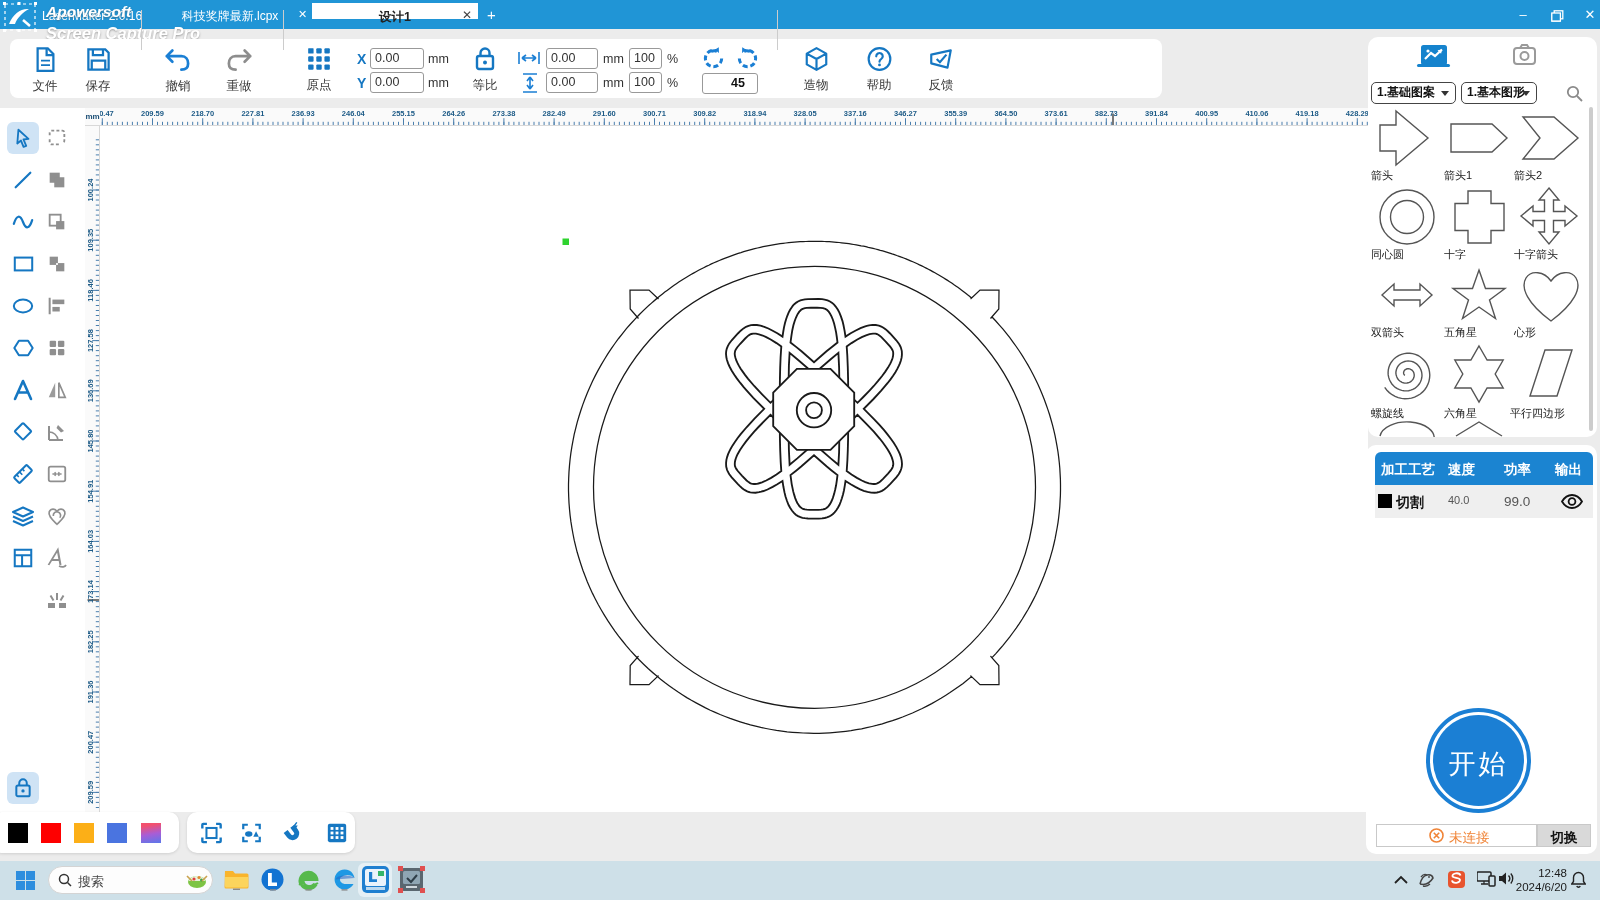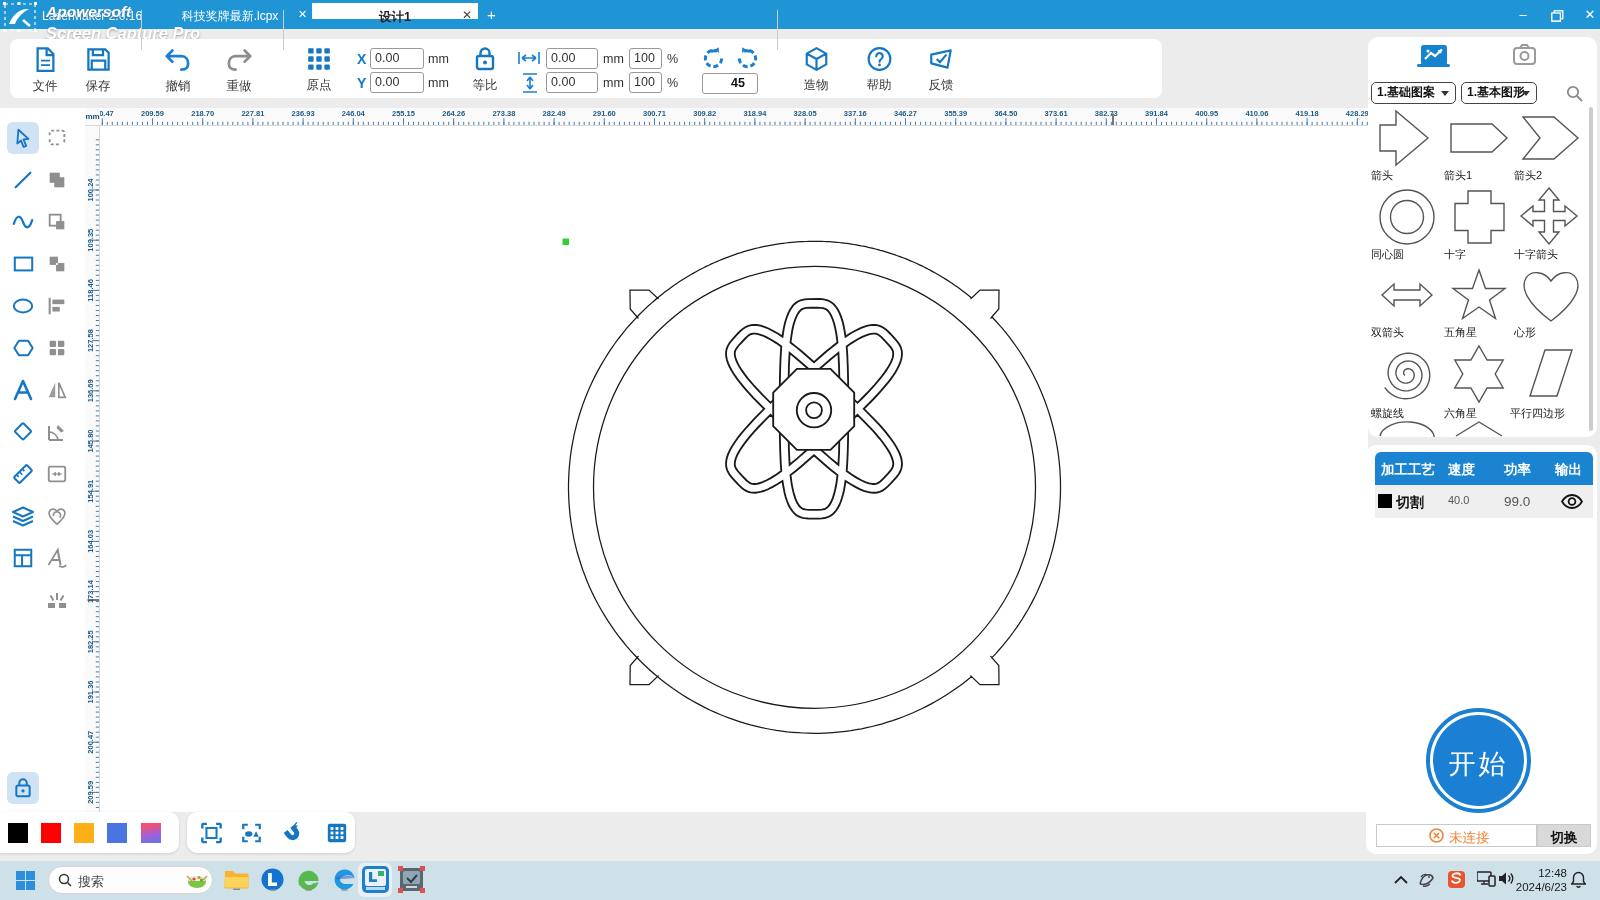--- a/index.html
+++ b/index.html
@@ -589,17 +589,17 @@
     <rect x="0" y="1" width="14" height="9" rx="1" fill="none" stroke="#222" stroke-width="1.5"></rect>
     <path d="M4 13 h7" stroke="#222" stroke-width="1.5"></path>
     <path d="M7 10 v3" stroke="#222" stroke-width="1.2"></path>
     <rect x="12" y="5" width="6" height="10" rx="1" fill="#cee0e8" stroke="#222" stroke-width="1.5"></rect>
   </svg>
 <svg class="abs" style="left:1498px;top:871px;" width="17" height="15" viewBox="0 0 17 15">
     <path d="M1 5 H4 L8 1.5 V13.5 L4 10 H1 Z" fill="#222"></path>
     <path d="M10.5 4.5 a4.5 4.5 0 0 1 0 6 M12.8 2.5 a7.5 7.5 0 0 1 0 10" stroke="#222" stroke-width="1.4" fill="none"></path>
   </svg>
 <div class="abs" style="left:1520px;top:867px;width:47px;text-align:right;color:#1b1b1b;font-size:11.5px;">12:48</div>
-<div class="abs" style="left:1500px;top:881px;width:67px;text-align:right;color:#1b1b1b;font-size:11.5px;">2024/6/23</div>
+<div class="abs" style="left:1500px;top:881px;width:67px;text-align:right;color:#1b1b1b;font-size:11.5px;">2024/6/20</div>
 <svg class="abs" style="left:1571px;top:871px;" width="15" height="17" viewBox="0 0 15 17">
     <path d="M7.5 1.5 a5 5 0 0 1 5 5 v4 l1.8 2.5 H.7 L2.5 10.5 v-4 a5 5 0 0 1 5 -5 Z" fill="none" stroke="#222" stroke-width="1.4"></path>
     <path d="M5.8 15 a1.8 1.8 0 0 0 3.4 0" fill="none" stroke="#222" stroke-width="1.4"></path>
   </svg>
 
 </body></html>

